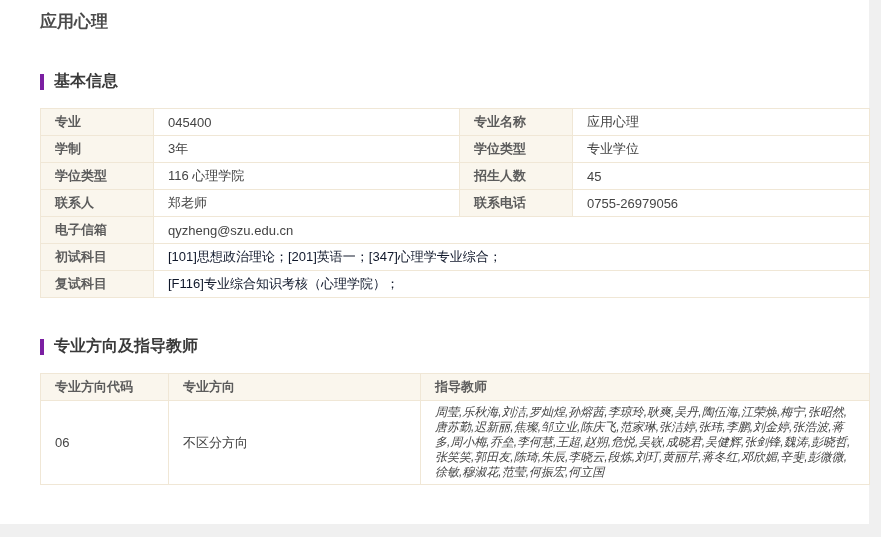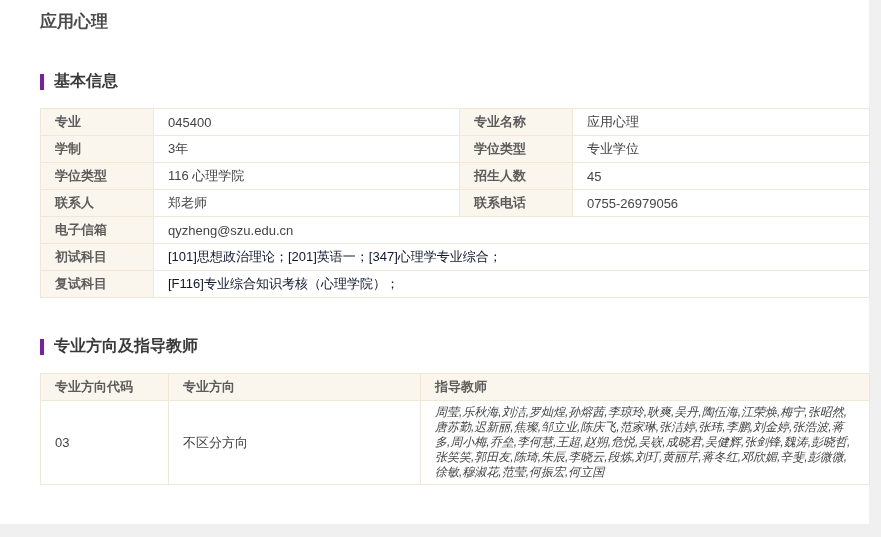--- a/index.html
+++ b/index.html
@@ -141,20 +141,20 @@
     </colgroup>
     <thead>
       <tr>
         <th class="hdr">专业方向代码</th>
         <th class="hdr">专业方向</th>
         <th class="hdr">指导教师</th>
       </tr>
     </thead>
     <tbody>
       <tr>
-        <td class="val code-cell">03</td>
+        <td class="val code-cell">06</td>
         <td class="val dir-cell">不区分方向</td>
         <td class="val advisors">周莹,乐秋海,刘洁,罗灿煌,孙熔茜,李琼玲,耿爽,吴丹,陶伍海,江荣焕,梅宁,张昭然,唐苏勤,迟新丽,焦璨,邹立业,陈庆飞,范家琳,张洁婷,张玮,李鹏,刘金婷,张浩波,蒋多,周小梅,乔垒,李何慧,王超,赵朔,危悦,吴嵚,成晓君,吴健辉,张剑锋,魏涛,彭晓哲,张笑笑,郭田友,陈琦,朱辰,李晓云,段炼,刘玎,黄丽芹,蒋冬红,邓欣媚,辛斐,彭微微,徐敏,穆淑花,范莹,何振宏,何立国</td>
       </tr>
     </tbody>
   </table>
 
 </div>
 
 </body></html>

